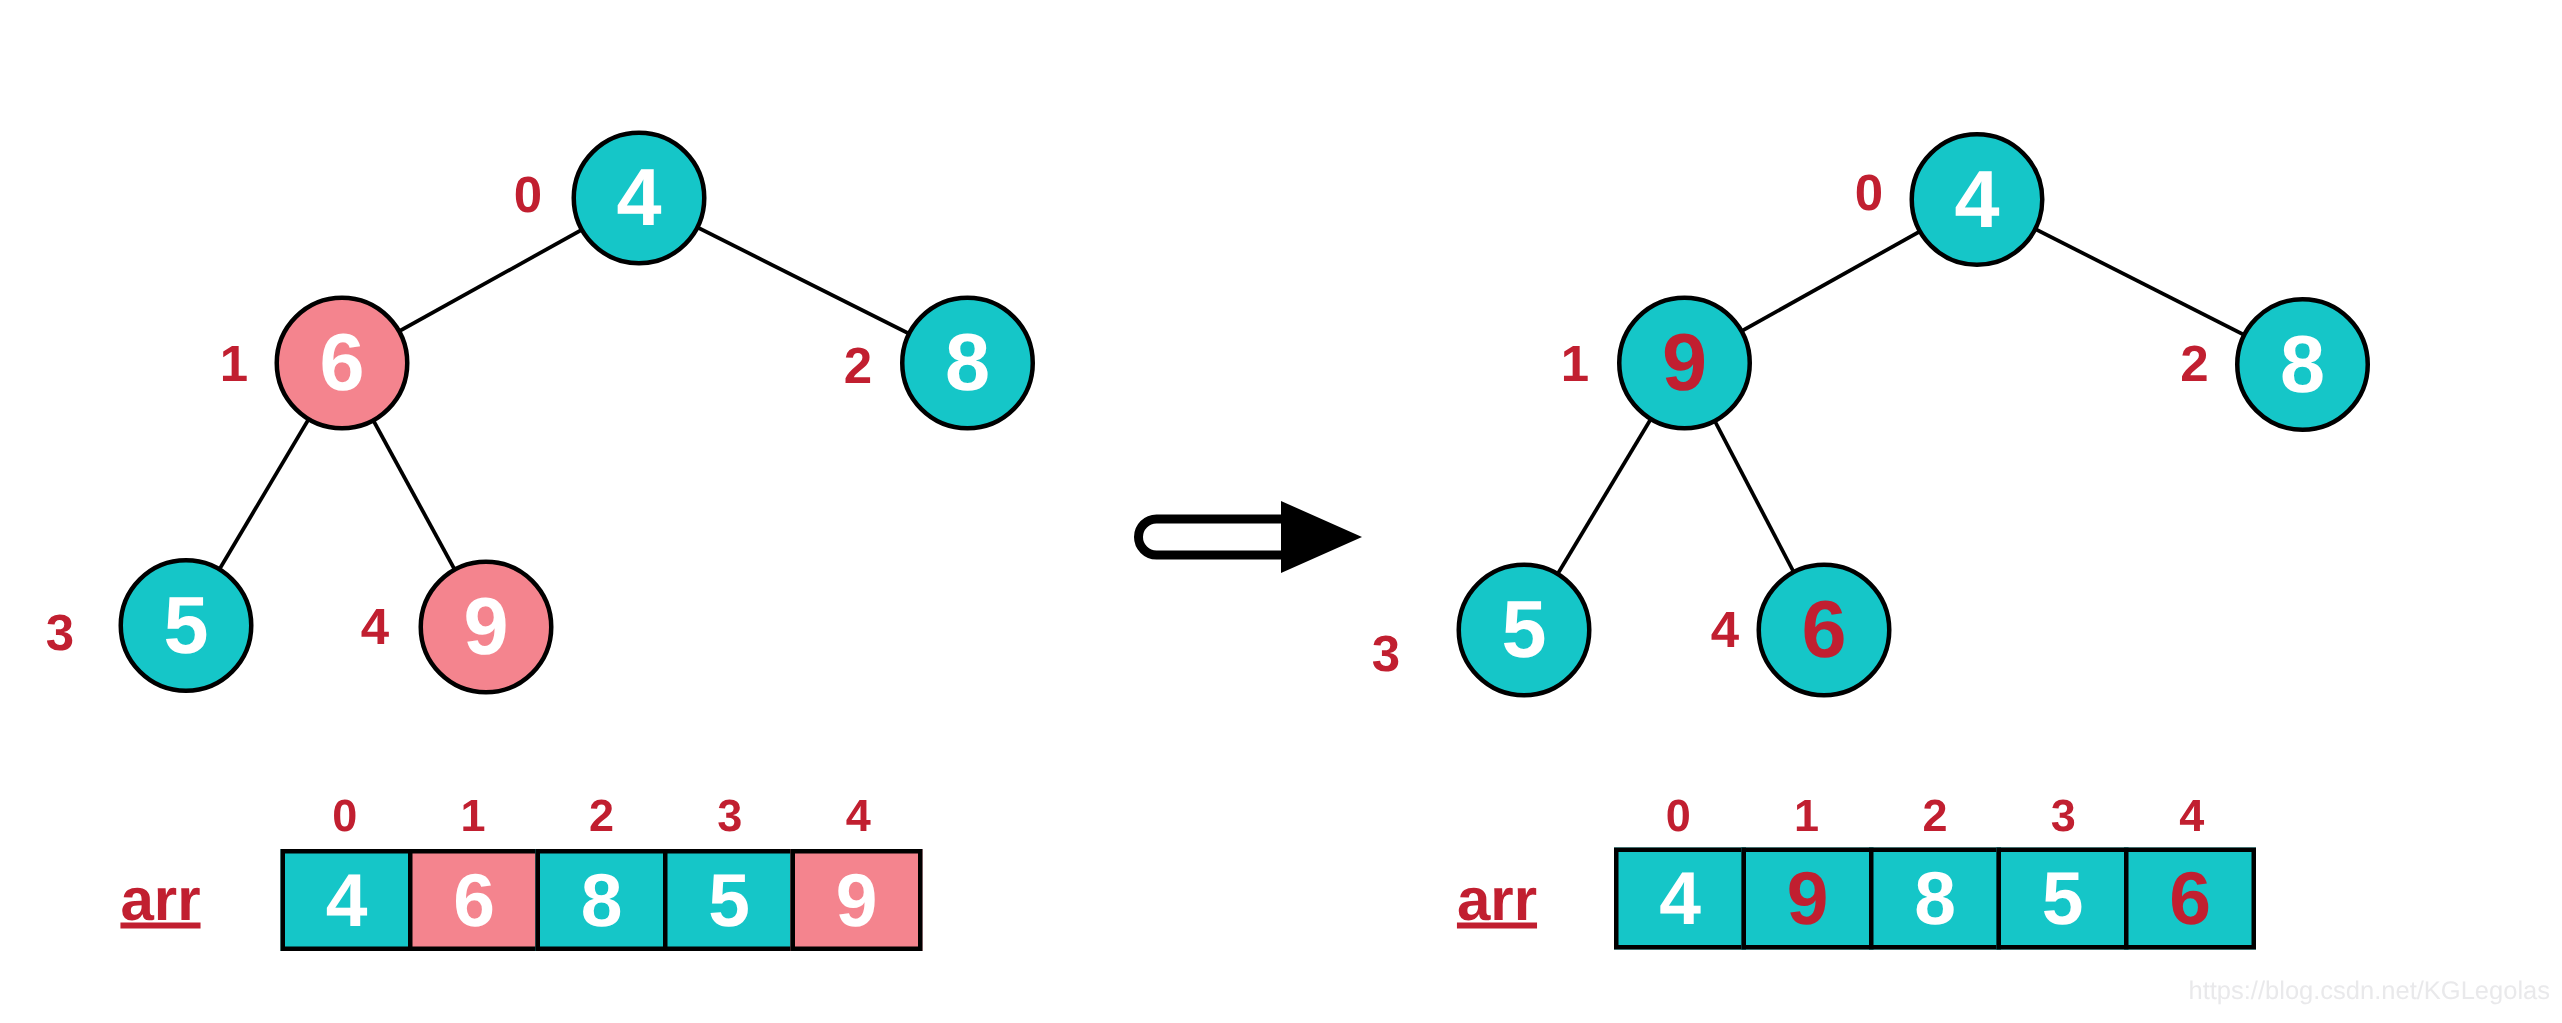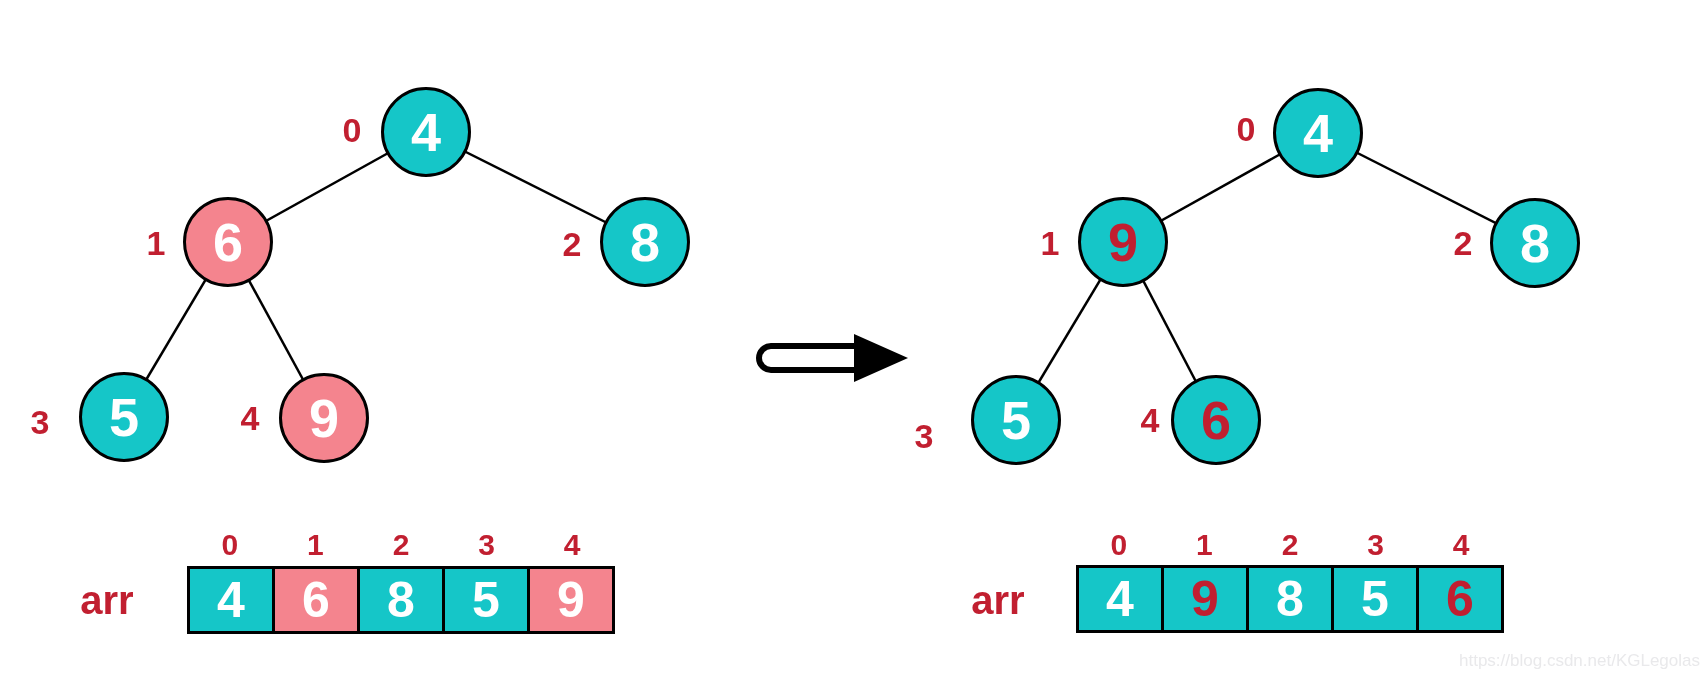--- a/index.html
+++ b/index.html
@@ -31,21 +31,21 @@
     display:flex;align-items:center;justify-content:center;
   }
   .cell:first-child{margin-left:0;}
   .cell span{font-size:50px;font-weight:bold;line-height:1;}
   .indices{position:absolute;display:flex;width:428px;z-index:2;}
   .indices span{
     flex:1;text-align:center;font-size:30px;font-weight:bold;color:var(--crimson);
   }
   .arr-label{
     position:absolute;width:96px;text-align:center;font-size:40px;font-weight:bold;
-    color:var(--crimson);z-index:2;
+    color:var(--crimson);z-index:2;text-decoration:underline;
   }
 
   .arrow{position:absolute;left:750px;top:330px;width:162px;height:56px;z-index:2;}
   .arrow .body{
     position:absolute;left:6px;top:13px;width:110px;height:18px;background:#fff;
     border:6px solid #000;border-radius:15px;
   }
   .arrow .head{
     position:absolute;left:104px;top:4px;width:0;height:0;
     border-top:24px solid transparent;border-bottom:24px solid transparent;

